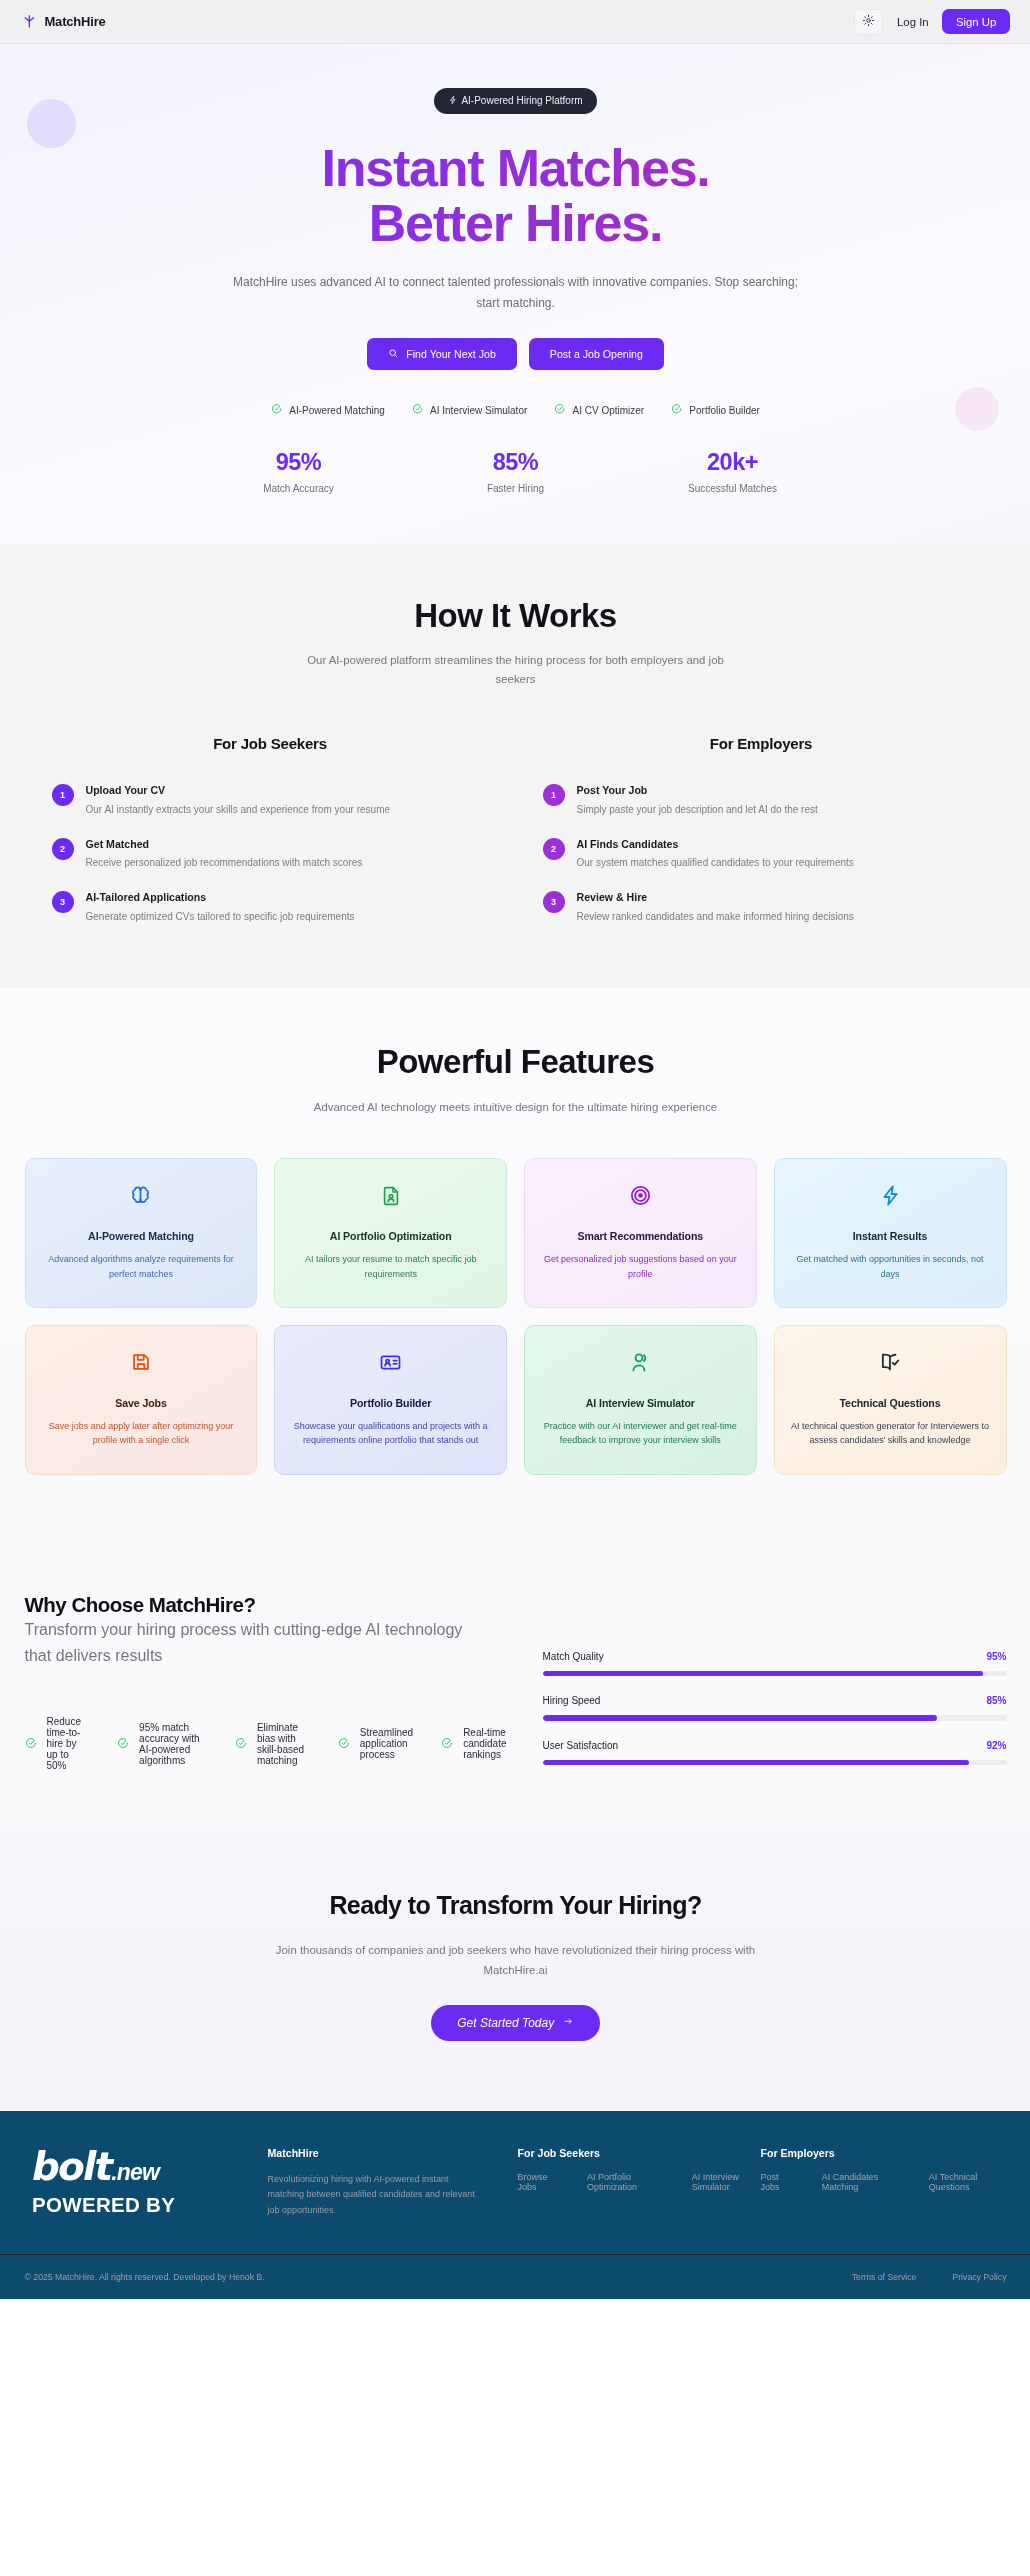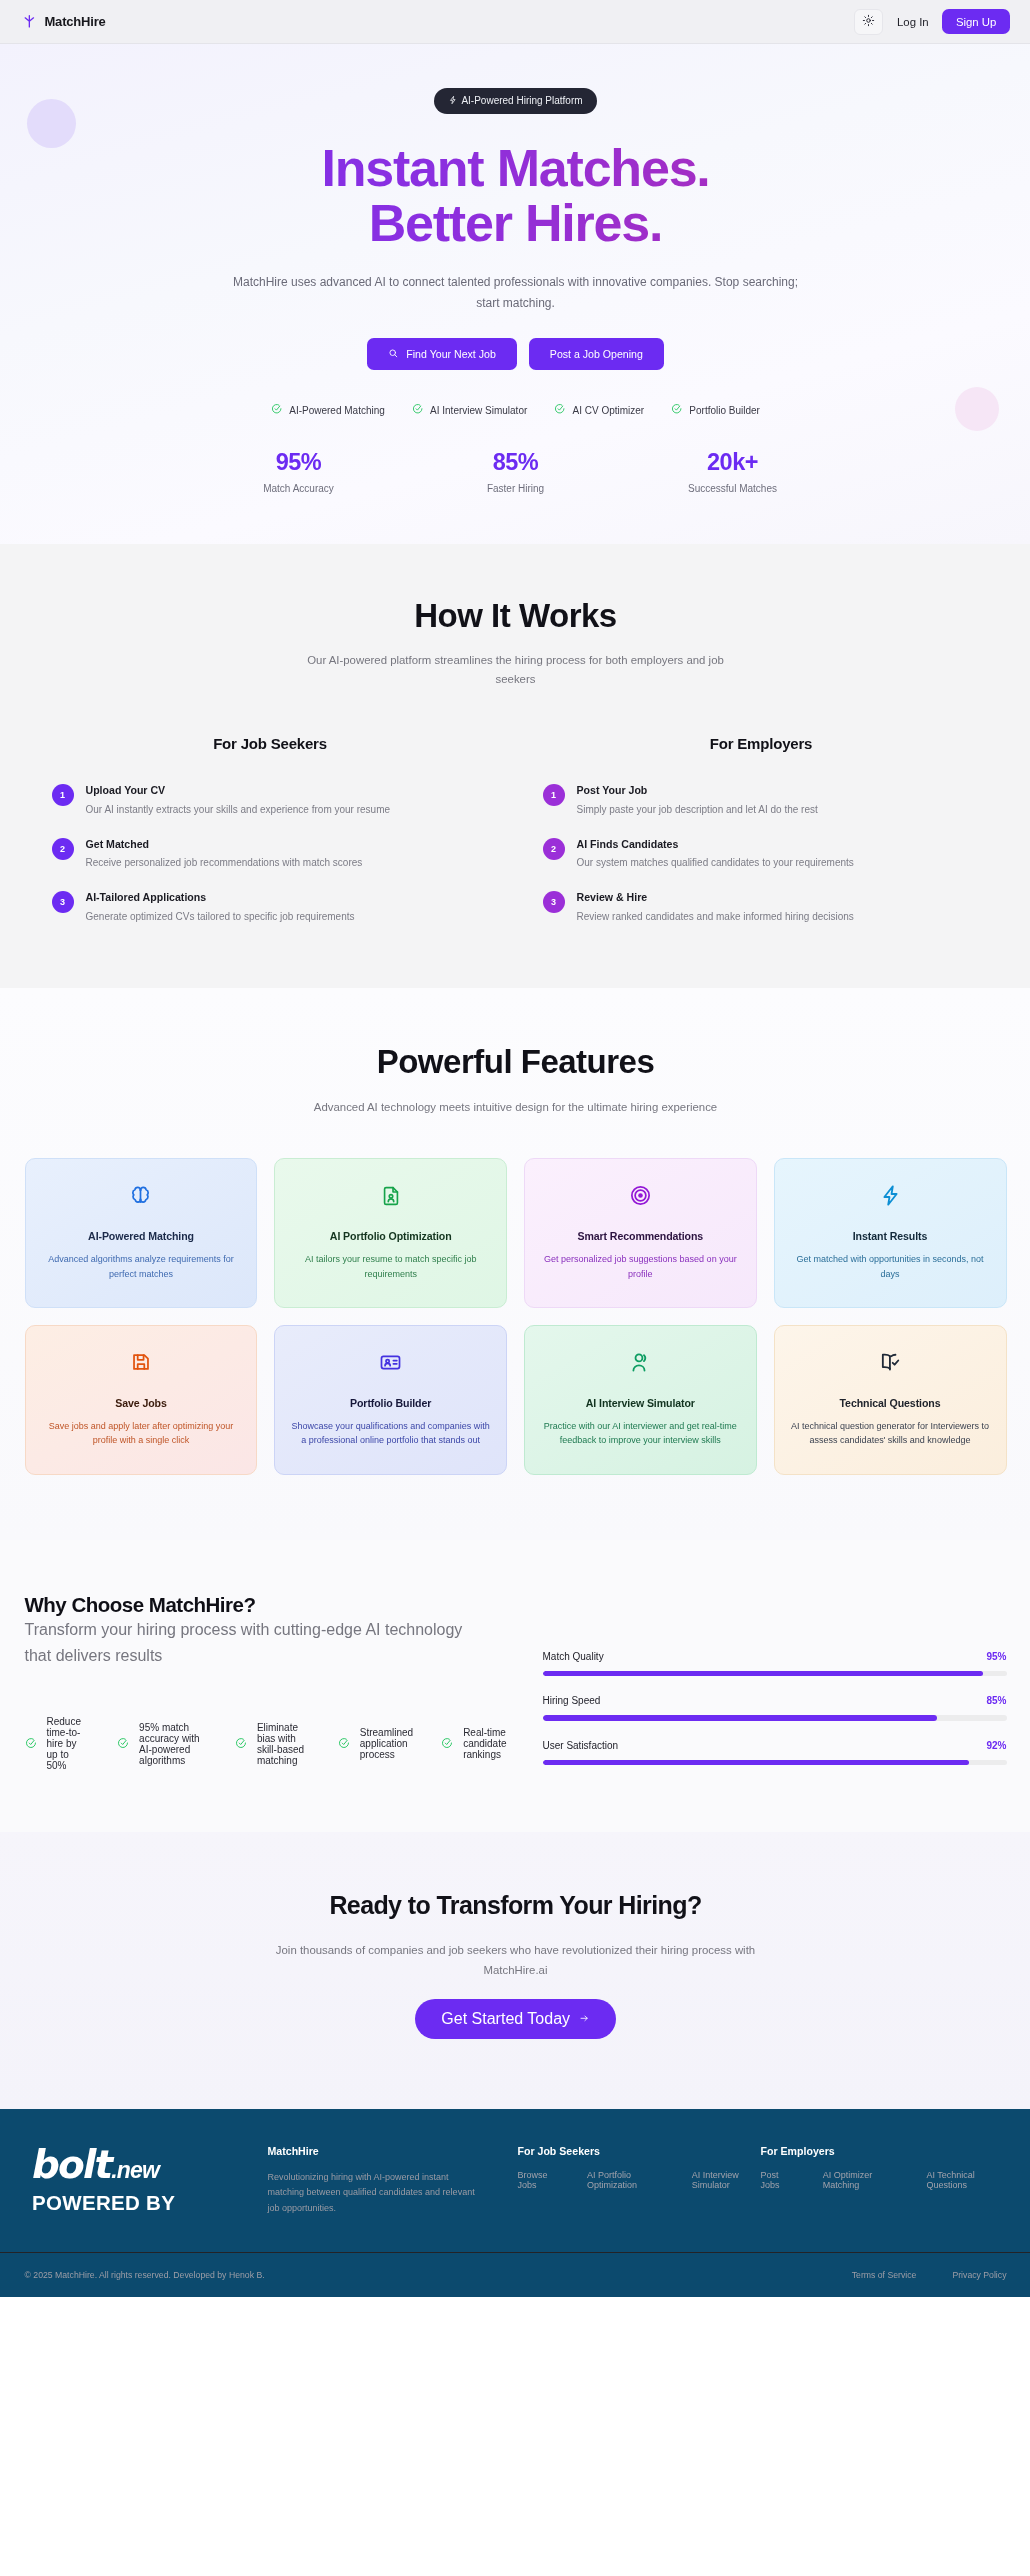--- a/index.html
+++ b/index.html
@@ -148,23 +148,23 @@
   .bar-name { font-size: 10px; color: #22222b; }
   .bar-val { font-size: 10px; font-weight: 600; color: #6c2bf2; }
   .bar-track { margin-top: 9px; height: 5.3px; border-radius: 757px; background: #ececed; overflow: hidden; }
   .bar-fill { height: 100%; border-radius: 757px; background: #6c2bf2; }
 
   
   .cta { background: linear-gradient(180deg,#f6f5fb 0%,#f4f3fa 100%); padding: 59px 0 70px; text-align: center; }
   .cta-h { font-size: 25px; font-weight: 700; letter-spacing: -0.6px; color: #111118; }
   .cta-p { margin: 21px auto 0; max-width: 531px; font-size: 11.4px; line-height: 1.72; color: #76767f; }
   .cta-btn {
-    margin: 19px auto 0; background: #6c2bf2; color: #fff; border: none;
-    border-radius: 757px; font-size: 16px; font-weight: 500;
-    padding: 10.6px 26px; display: flex; align-items: center; gap: 9px; cursor: pointer;
+    margin: 25px auto 0; background: #6c2bf2; color: #fff; border: none;
+    border-radius: 757px; font-size: 12px; font-weight: 500;
+    padding: 10.6px 26px; display: flex; align-items: center; gap: 9px; cursor: pointer; font-style: italic;
   }
 
   
   .footer { background: #0c4a6e; color: #fff; padding: 36px 0 0; }
   .fwrap { width: 982px; margin: 0 auto; display: flex; gap: 0; }
   .bolt { width: 243px; padding-left: 7.6px; }
   .bolt-word { font-family: "DejaVu Sans", sans-serif; font-size: 39px; font-weight: 700; font-style: italic; letter-spacing: -1.9px; line-height: 1; }
   .bolt-new { font-size: 23px; font-weight: 700; font-style: italic; letter-spacing: -0.8px; }
   .bolt-pb { margin-top: 7.6px; font-size: 20.5px; font-weight: 700; letter-spacing: 0.3px; }
   .fcol-a { width: 250px; }
@@ -424,21 +424,21 @@
     <div class="fcard" style="background:linear-gradient(150deg,#e8ecfb,#dfe4fa);border:0.8px solid #ccd4f6">
       <div class="ficon">
         <svg viewBox="0 0 24 24" width="23" height="23" fill="none" stroke="#4331e0" stroke-width="1.8" stroke-linecap="round" stroke-linejoin="round">
           <rect x="2.6" y="5.6" width="18.8" height="12.8" rx="2.1"></rect>
           <circle cx="9" cy="10.6" r="1.7"></circle>
           <path d="M6.3 15.4c0-1.5 1.2-2.5 2.7-2.5s2.7 1 2.7 2.5"></path>
           <path d="M15 10h3.6M15 13.4h3.6"></path>
         </svg>
       </div>
       <div class="fh" style="color:#16173a">Portfolio Builder</div>
-      <div class="fp" style="color:#3c47a8">Showcase your qualifications and companies with a professional online portfolio that stands out</div>
+      <div class="fp" style="color:#3c47a8">Showcase your qualifications and projects with a requirements online portfolio that stands out</div>
     </div>
 
     <div class="fcard" style="background:linear-gradient(150deg,#e4f7ec,#d6f2e2);border:0.8px solid #bfead1">
       <div class="ficon">
         <svg viewBox="0 0 24 24" width="23" height="23" fill="none" stroke="#0d9d62" stroke-width="1.9" stroke-linecap="round" stroke-linejoin="round">
           <circle cx="10.4" cy="7.2" r="3.6"></circle>
           <path d="M4.6 20.4c0-3.2 2.6-5.4 5.8-5.4s5.8 2.2 5.8 5.4"></path>
           <path d="M15.6 4.4a4.6 4.6 0 0 1 0 6.2"></path>
         </svg>
       </div>
@@ -572,21 +572,21 @@
         <span class="flink">Browse Jobs</span>
         <span class="flink">AI Portfolio Optimization</span>
         <span class="flink">AI Interview Simulator</span>
       </div>
     </div>
 
     <div class="fcol">
       <div class="fcol-h">For Employers</div>
       <div class="flinks">
         <span class="flink">Post Jobs</span>
-        <span class="flink">AI Optimizer Matching</span>
+        <span class="flink">AI Candidates Matching</span>
         <span class="flink">AI Technical Questions</span>
       </div>
     </div>
   </div>
 
   <div class="fbot">
     <div class="fbot-in">
       <span class="copy">© 2025 MatchHire. All rights reserved. Developed by Henok B.</span>
       <span class="legal">
         <span>Terms of Service</span>

